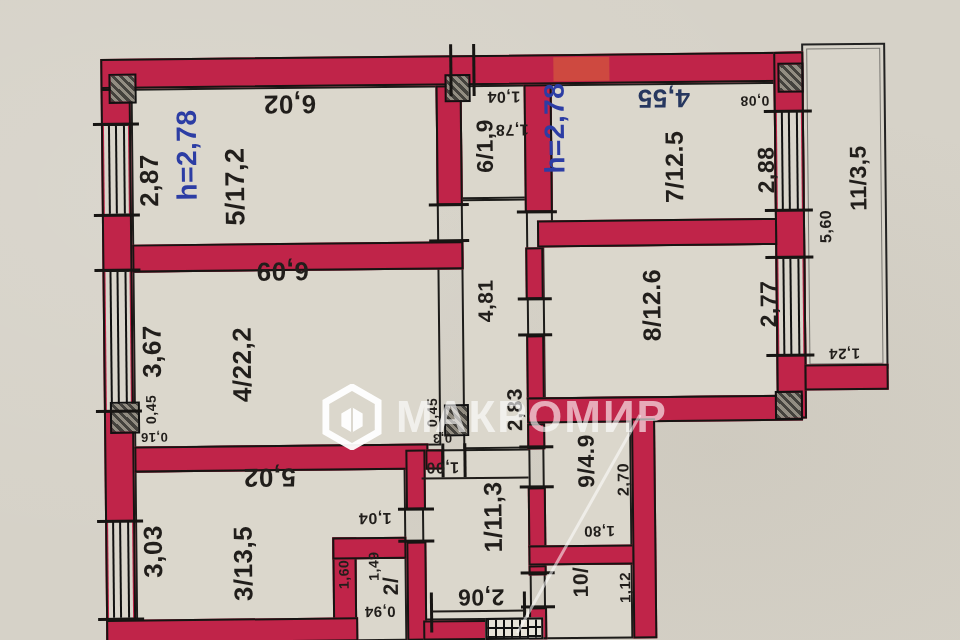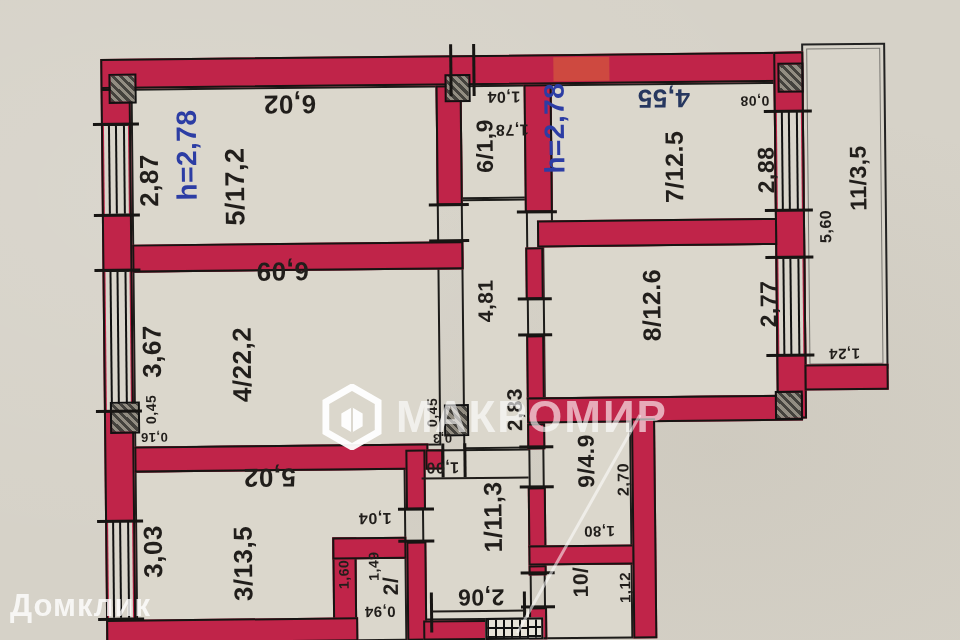--- a/index.html
+++ b/index.html
@@ -178,14 +178,13 @@
   </div>
 
   <div class="wm-center">
     <svg width="60" height="66" viewBox="0 0 62 68">
       <path d="M31 3 L58 18.5 V49.5 L31 65 L4 49.5 V18.5 Z" fill="none" stroke="rgba(255,255,255,0.95)" stroke-width="7"></path>
       <path d="M31 24 L42 30.5 V43.5 L31 50 L20 43.5 V30.5 Z" fill="rgba(255,255,255,0.95)"></path>
       <path d="M31 24 L31 50" stroke="rgba(214,210,200,0.9)" stroke-width="2"></path>
     </svg>
     <span class="wm-text">МАКРОМИР</span>
   </div>
-  <div class="wm-dom">Домклик</div>
 </div>
 
 </body></html>

